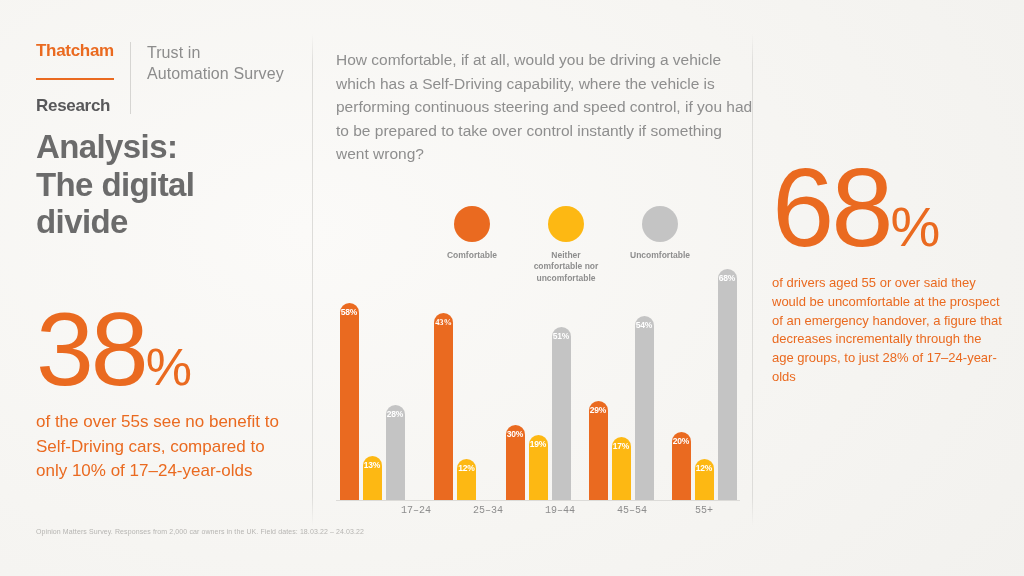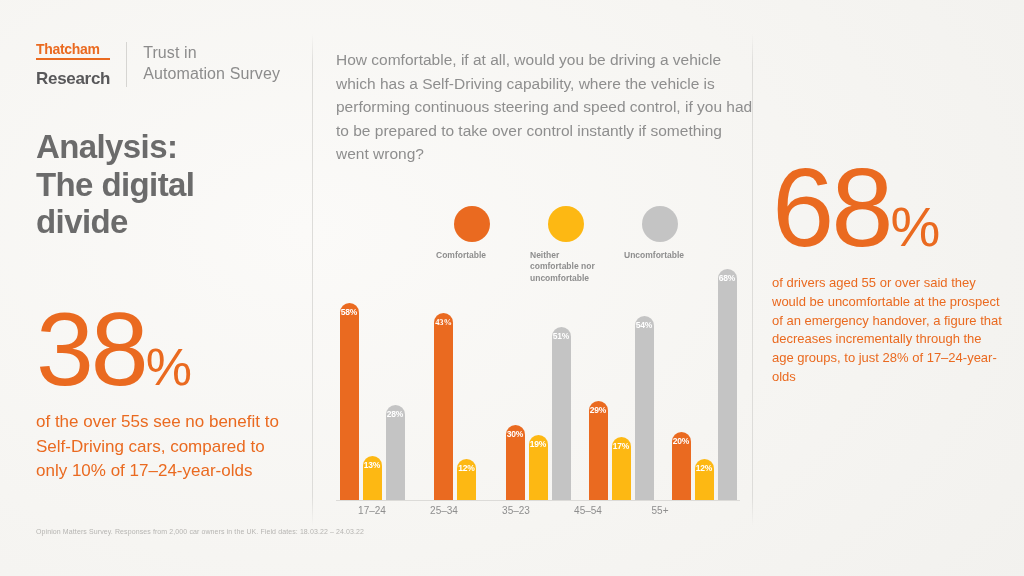--- a/index.html
+++ b/index.html
@@ -37,35 +37,35 @@
     top: 42px;
     width: 250px;
     display: flex;
     align-items: flex-start;
   }
   .logo-mark {
     line-height: 1.04;
     padding-right: 16px;
   }
   .logo-thatcham {
-    font-size: 14px;
+    font-size: 17px;
     font-weight: bold;
     color: #ea6a20;
     letter-spacing: -0.3px;
     border-bottom: 2px solid #ea6a20;
-    padding-bottom: 1px;
+    padding-bottom: 18px;
     display: block;
   }
   .logo-research {
     font-size: 17px;
     font-weight: bold;
     color: #58585a;
     letter-spacing: -0.3px;
     display: block;
-    margin-top: 10px;
+    margin-top: 17px;
   }
   .logo-sep {
     width: 1px;
     align-self: stretch;
     background: #d6d5d2;
     margin-right: 16px;
   }
   .logo-tagline {
     font-size: 16px;
     color: #8c8c8c;
@@ -128,20 +128,21 @@
   
   #legend {
     position: absolute;
     left: 436px;
     top: 206px;
     display: flex;
     gap: 22px;
   }
   .legend-item {
     width: 72px;
+    text-align: center;
   }
   .legend-dot {
     width: 36px;
     height: 36px;
     border-radius: 50%;
     margin: 0 auto 8px auto;
   }
   .legend-label {
     font-size: 8.5px;
     color: #8e8e8e;
@@ -198,21 +199,22 @@
     top: 238px;
     height: 1px;
     background: #dcdbd8;
   }
   #xlabels {
     position: absolute;
     left: 0;
     top: 243px;
     right: 0;
     display: flex;
-    justify-content: flex-start;
+    justify-content: flex-end;
+    font-family: Liberation Mono, monospace;
   }
   .xlabel {
     width: 72px;
     text-align: center;
     font-size: 10px;
     color: #8e8e8e;
   }
 
   
   #right-stat {
@@ -349,21 +351,21 @@
           </div>
           <div class="bar" style="height: 231.2px; background: rgb(196, 196, 196);">
             <span class="bar-label">68%</span>
           </div>
         </div>
       </div>
     <div id="axis"></div>
     <div id="xlabels">
         <div class="xlabel">17–24</div>
         <div class="xlabel">25–34</div>
-        <div class="xlabel">35–23</div>
+        <div class="xlabel">19–44</div>
         <div class="xlabel">45–54</div>
         <div class="xlabel">55+</div>
       </div>
   </div>
 
   <div id="right-stat">
     <div class="bignum">
       <span class="num">68</span><span class="pct">%</span>
     </div>
     <div class="stat-body">of drivers aged 55 or over said they would be uncomfortable at the prospect of an emergency handover, a figure that decreases incrementally through the age groups, to just 28% of 17–24-year-olds</div>

